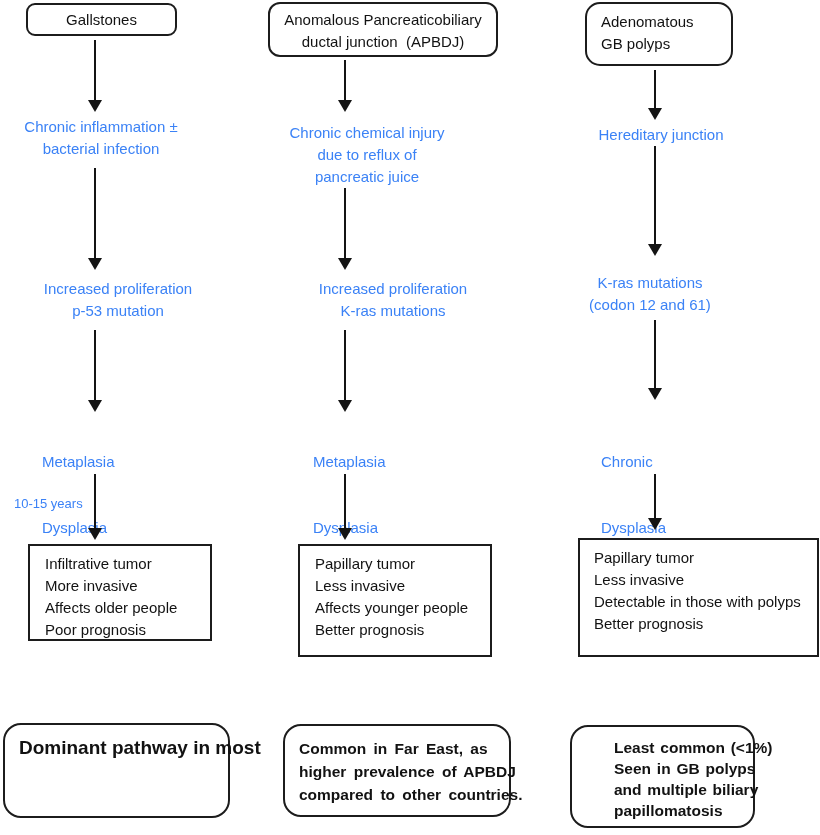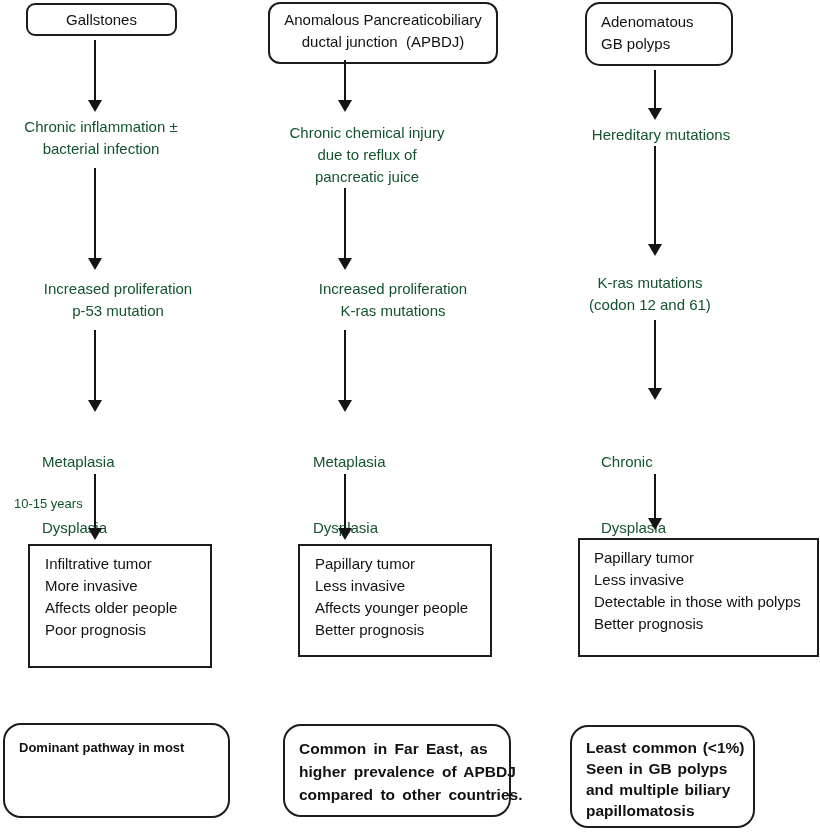--- a/index.html
+++ b/index.html
@@ -27,21 +27,21 @@
     position: absolute;
     border: 2px solid #1c1c1c;
     background: #fff;
     box-sizing: border-box;
   }
   .txt {
     position: absolute;
     font-size: 15px;
     line-height: 22px;
     white-space: pre;
-    color: #14532d;
+    color: #3b82f6;
   }
   .center { text-align: center; }
   .small { font-size: 13px; line-height: 16px; }
   .boxtext {
     font-size: 15px;
     line-height: 22px;
     white-space: pre;
     padding: 7px 6px 0 15px;
   }
   .hdrtext {
@@ -103,32 +103,32 @@
   <div class="txt" style="left:42px; top:407px;">
     <div>Metaplasia</div>
     <div>Dysplasia</div>
     <div><span>Carcinoma </span><span class="it">in situ</span></div>
   </div>
 
   <div class="txt small" style="left:14px; top:496px;text-align:center;">10-15 years</div>
 
   <div class="arrow" style="left:94px; top:474px; height:55px;"></div>
 
-  <div class="rectbox" style="left:28px; top:544px; width:184px; height:124px;">
+  <div class="rectbox" style="left:28px; top:544px; width:184px; height:97px;">
     <div class="boxtext">Infiltrative tumor
 More invasive
 Affects older people
 Poor prognosis</div>
   </div>
 
   <div class="roundbox" style="left:3px; top:723px; width:227px; height:95px; border-radius:18px;">
-    <div class="summary-text" style="font-size:13px;">Dominant pathway in most</div>
-  </div>
-
-  <div class="roundbox" style="left:268px; top:2px; width:230px; height:62px; border-radius:12px;">
+    <div class="summary-text" style="font-size:19px;">Dominant pathway in most</div>
+  </div>
+
+  <div class="roundbox" style="left:268px; top:2px; width:230px; height:55px; border-radius:12px;">
     <div class="hdrtext center">Anomalous Pancreaticobiliary
 ductal junction  (APBDJ)</div>
   </div>
 
   <div class="arrow" style="left:344px; top:60px; height:41px;"></div>
 
   <div class="txt center" style="left:260px; top:122px; width:214px;">Chronic chemical injury
 due to reflux of
 pancreatic juice</div>
 
@@ -160,21 +160,21 @@
 compared to other countries.</div>
   </div>
 
   <div class="roundbox" style="left:585px; top:2px; width:148px; height:64px; border-radius:15px;">
     <div class="hdrtext hdr-left">Adenomatous
 GB polyps</div>
   </div>
 
   <div class="arrow" style="left:654px; top:70px; height:39px;"></div>
 
-  <div class="txt center" style="left:581px; top:124px; width:160px;">Hereditary mutations</div>
+  <div class="txt center" style="left:581px; top:124px; width:160px;">Hereditary junction</div>
 
   <div class="arrow" style="left:654px; top:146px; height:99px;"></div>
 
   <div class="txt center" style="left:570px; top:272px; width:160px;">K-ras mutations
 (codon 12 and 61)</div>
 
   <div class="arrow" style="left:654px; top:320px; height:69px;"></div>
 
   <div class="txt" style="left:601px; top:407px;">
     <div>Chronic</div>
@@ -185,19 +185,19 @@
   <div class="arrow" style="left:654px; top:474px; height:45px;"></div>
 
   <div class="rectbox" style="left:578px; top:538px; width:241px; height:119px;">
     <div class="boxtext" style="padding-left:14px;">Papillary tumor
 Less invasive
 Detectable in those with polyps
 Better prognosis</div>
   </div>
 
   <div class="roundbox" style="left:570px; top:725px; width:185px; height:103px; border-radius:18px;">
-    <div class="summary-text justified-ws-sm" style="padding-top:10px;">Least common (&lt;1%)
+    <div class="summary-text justified-ws-sm" style="padding-top:10px;margin-left:28px;">Least common (&lt;1%)
 Seen in GB polyps
 and multiple biliary
 papillomatosis</div>
   </div>
 
 </div>
 
 </body></html>

